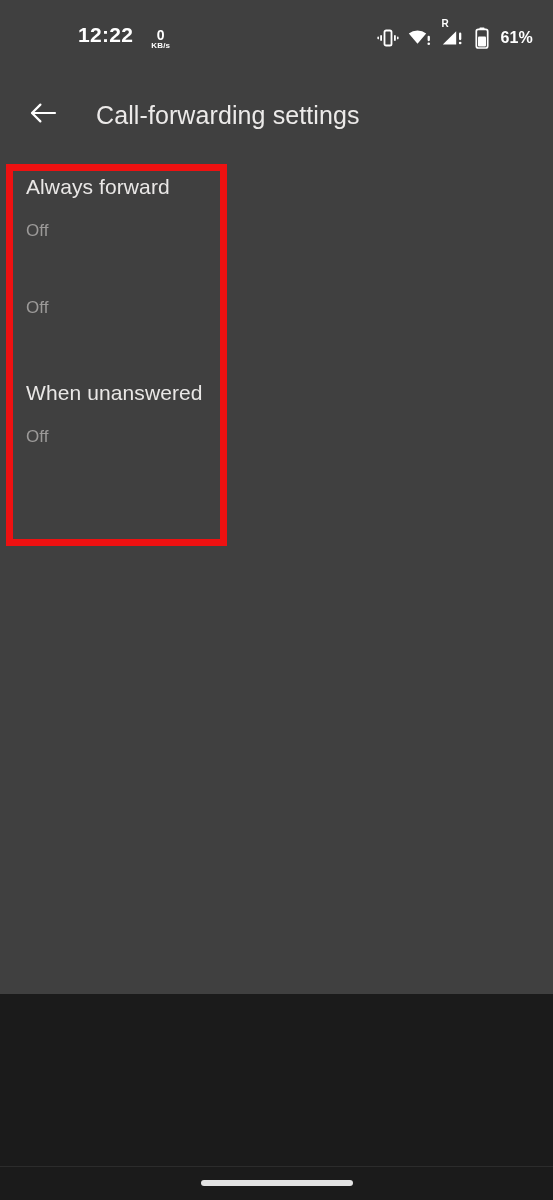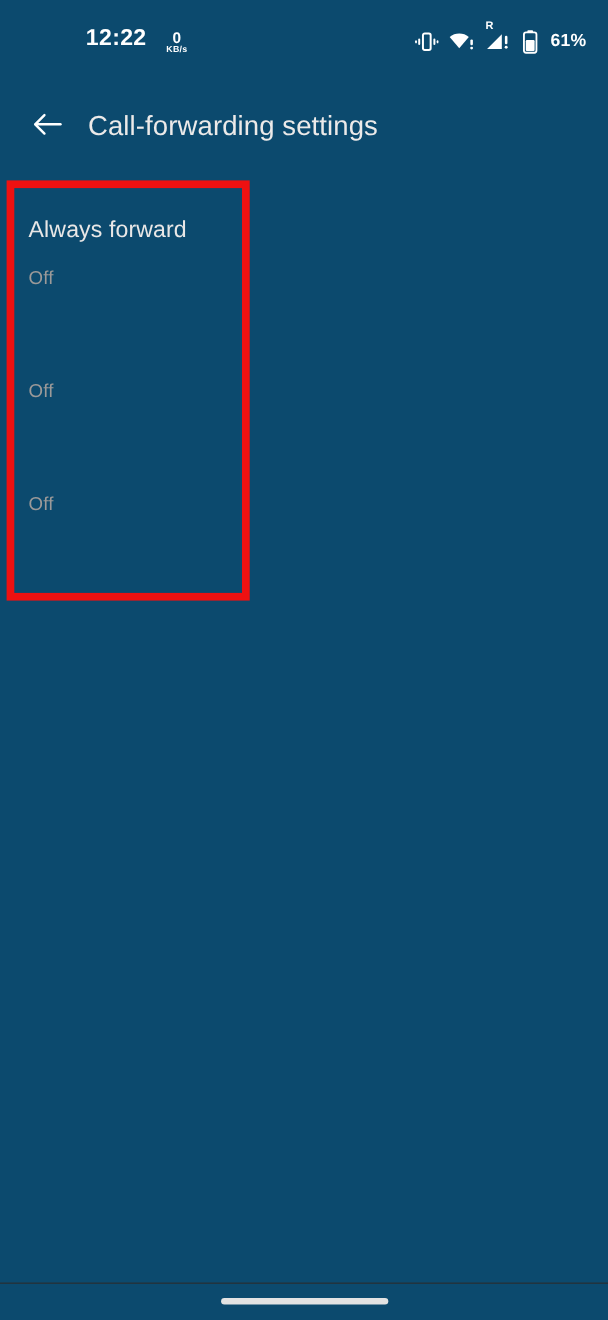--- a/index.html
+++ b/index.html
@@ -4,22 +4,22 @@
 <style>
   * { margin:0; padding:0; box-sizing:border-box; }
   html, body {
     width:553px; height:1200px;
     background:#1b1b1b;
     font-family:"Liberation Sans", sans-serif;
     overflow:hidden;
   }
   #phone {
     position:relative;
-    width:553px; height:1200px;
-    background:#0c4a6e;
+    width:553px; height:994px;
+    background:#404040;
   }
 
   
   .statusbar {
     position:absolute; top:0; left:0;
     width:553px; height:76px;
     display:flex; align-items:center;
   }
   .sb-left {
     display:flex; align-items:baseline;
@@ -62,37 +62,37 @@
     position:absolute; top:76px; left:0;
     width:553px; height:78px;
     display:flex; align-items:center;
   }
   .back-btn {
     margin-left:22px;
     width:42px; height:42px;
     display:flex; align-items:center; justify-content:center;
   }
   .appbar-title {
-    margin-left:16px;
+    margin-left:32px;
     color:#eceae9;
     font-size:25px;
     letter-spacing:.1px;
     white-space:nowrap;
   }
 
   
   .list {
     position:absolute;
     top:161px; left:0;
     width:553px;
   }
   .list-item {
     height:103px;
     padding:0 26px;
-    display:flex; flex-direction:column; justify-content:flex-end;
+    display:flex; flex-direction:column; justify-content:flex-start;
     padding-top:13px;
   }
   .li-title {
     color:#e9e7e6;
     font-size:21px;
     line-height:1.25;
     letter-spacing:.1px;
   }
   .li-sub {
     margin-top:20px;
@@ -217,20 +217,21 @@
       </div>
     </div>
 
     <div class="list-item">
       <div class="li-sub">
         <span>Off</span>
       </div>
     </div>
 
     <div class="list-item">
+      <div class="li-title">When unanswered</div>
       <div class="li-sub">
         <span>Off</span>
       </div>
     </div>
 
 
   </div>
 
   <div class="annot-box"></div>
 

